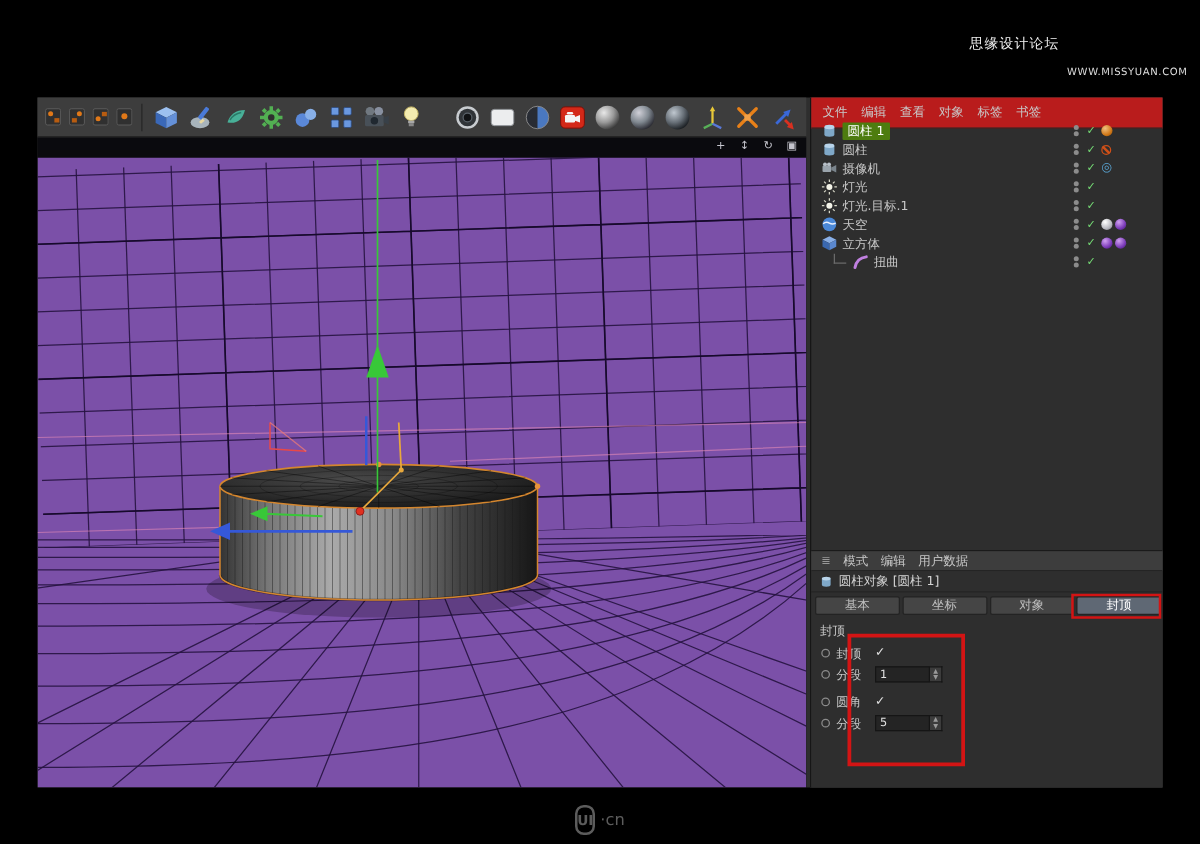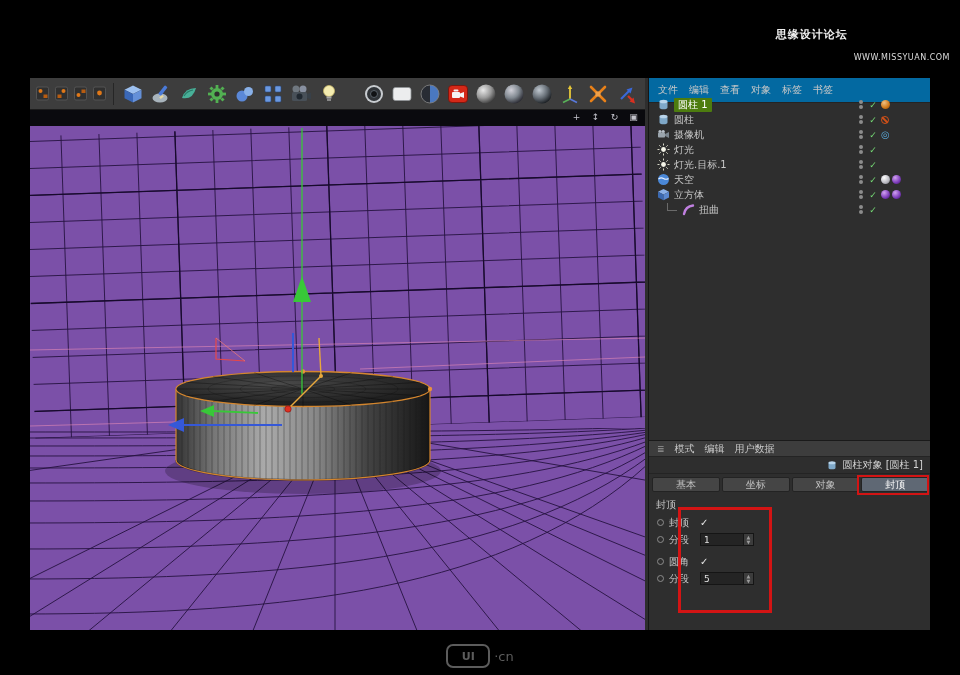--- a/index.html
+++ b/index.html
@@ -2,21 +2,21 @@
 <html><head>
 <meta charset="utf-8">
 <style>
   * { margin:0; padding:0; box-sizing:border-box; }
   html,body { width:960px; height:675px; background:#000; overflow:hidden;
               font-family:"DejaVu Sans","Liberation Sans",sans-serif; }
   .stage { position:relative; width:960px; height:675px; background:#000; }
 
   
   .watermark { position:absolute; top:7px; right:10px; display:flex; gap:6px; align-items:center; color:#f0f0f0; }
-  .wm-cn { font-size:11px; font-weight:bold; letter-spacing:1px; }
+  .wm-cn { font-size:11px; font-weight:normal; letter-spacing:1px; }
   .wm-en { font-size:8px; color:#ddd; letter-spacing:.5px;margin-top:46px; }
 
   
   .app { position:absolute; left:30px; top:78px; width:900px; height:552px; background:#2e2e2e; }
 
   
   .toolbar { position:absolute; left:0; top:0; width:615px; height:32px; background:#3d3d3d;
              border-bottom:1px solid #1c1c1c; display:flex; align-items:center; padding:2px 4px; gap:3px; }
   .tbi { width:25px; height:26px; display:flex; align-items:center; justify-content:center; border-radius:3px; }
   .tbi-sm { width:16px; }
@@ -24,21 +24,21 @@
   .tb-gap { width:14px; }
 
   
   .viewport { position:absolute; left:0; top:32px; width:615px; height:520px; background:#0a0a0e; }
   .vp-nav { position:absolute; top:2px; right:6px; display:flex; gap:8px; z-index:5; }
   .vp-nav span { font-size:9px; color:#c4c4cc; width:11px; text-align:center; cursor:default; }
   .vp-canvas { position:absolute; left:0; top:16px; }
 
   
   .rpanel { position:absolute; left:618px; top:0; width:282px; height:552px; background:#2e2e2e; border-left:1px solid #161616; }
-  .rp-menu { height:18px; background:#0369a1; border-bottom:1px solid #242424; display:flex; align-items:center;
+  .rp-menu { height:18px; background:#b91c1c; border-bottom:1px solid #242424; display:flex; align-items:center;
              gap:11px; padding:12px 9px; font-size:10px; color:#c8c8c8; }
   .objlist { position:absolute; top:19px; left:0; width:100%; }
   .obj-row { height:15px; display:flex; align-items:center; padding:0 5px 0 8px; font-size:10px; color:#c8c8c8; gap:4px; }
   .obj-row .oicon { width:13px; height:13px; flex:none; display:flex; }
   .obj-label { white-space:nowrap; }
   .obj-label.selected { background:#4d7c0f; color:#fff; padding:0 4px; border-radius:1px; }
   .obj-right { margin-left:auto; display:flex; align-items:center; gap:3px; }
   .vis-dots { display:flex; flex-direction:column; gap:1px; margin-right:2px; }
   .vis-dots i { width:4px; height:4px; border-radius:50%; background:#8c8c8c; }
   .state-check { color:#74d874; font-size:9px; width:10px; text-align:center; }
@@ -52,21 +52,21 @@
   .tag-disabled::after { content:""; position:absolute; left:-1.5px; top:2px; width:8px; height:1.5px;
                          background:#d05018; transform:rotate(45deg); }
   .child-connector { width:10px; height:8px; border-left:1px solid #6a6a6a; border-bottom:1px solid #6a6a6a; margin:-6px 1px 0 10px; }
 
   
   .rp-attr { position:absolute; top:362px; left:0; width:100%; height:190px; background:#2e2e2e; border-top:1px solid #1a1a1a; }
   .am-menu { height:16px; background:#3d3d3d; display:flex; gap:10px; align-items:center; padding:0 8px;
              font-size:10px; color:#c8c8c8; border-bottom:1px solid #242424; }
   .am-menu .mico { color:#999; font-size:9px; }
   .am-title { height:17px; display:flex; align-items:center; gap:5px; padding:0 7px; font-size:10px; color:#d4d4d4;
-              border-bottom:1px solid #242424;justify-content:flex-end; }
+              border-bottom:1px solid #242424; }
   .am-tabs { display:flex; gap:2px; padding:3px 1px 2px 3px; }
   .am-tab { flex:1; height:15px; line-height:13px; text-align:center; font-size:10px; color:#c0c0c0;
             background:#454545; border:1px solid #232323; border-radius:2px; cursor:default; }
   .am-tab.active { background:#5f6874; color:#fff; }
   .am-section { font-size:10px; color:#c8c8c8; padding:4px 0 2px 7px; }
   .am-rows { padding-left:8px; }
   .am-row { height:17px; display:flex; align-items:center; gap:5px; font-size:10px; color:#c8c8c8; }
   .am-row.grp { margin-top:5px;align-items:center; }
   .adot { width:7px; height:7px; border:1px solid #8c8c8c; border-radius:50%; flex:none; }
   .alabel { width:26px; }
@@ -78,21 +78,21 @@
                  display:flex; flex-direction:column; align-items:center; justify-content:center; }
   .afield .stp i { font-style:normal; font-size:5px; line-height:4.5px; color:#9a9a9a; }
 
   .annot { position:absolute; border:3px solid #d31414; pointer-events:none; }
   .annot-tab { left:208px; top:34px; width:72px; height:20px; border-width:2px; }
   .annot-fields { left:29px; top:66px; width:94px; height:106px; }
 
   
   .footer-logo { position:absolute; left:0; right:0; bottom:7px; display:flex; align-items:center;
                  justify-content:center; gap:4px; color:#5c5c5c; }
-  .fl-box { width:44px; height:24px; border:2px solid #5c5c5c; border-radius:7px; display:flex;
+  .fl-box { width:16px; height:24px; border:2px solid #5c5c5c; border-radius:7px; display:flex;
             align-items:center; justify-content:center; font-size:11px; font-weight:bold; }
   .fl-suffix { font-size:13px; }
 </style>
 </head>
 <body>
 
 <div class="stage">
 
   <svg width="0" height="0" style="position:absolute">
     <defs>

